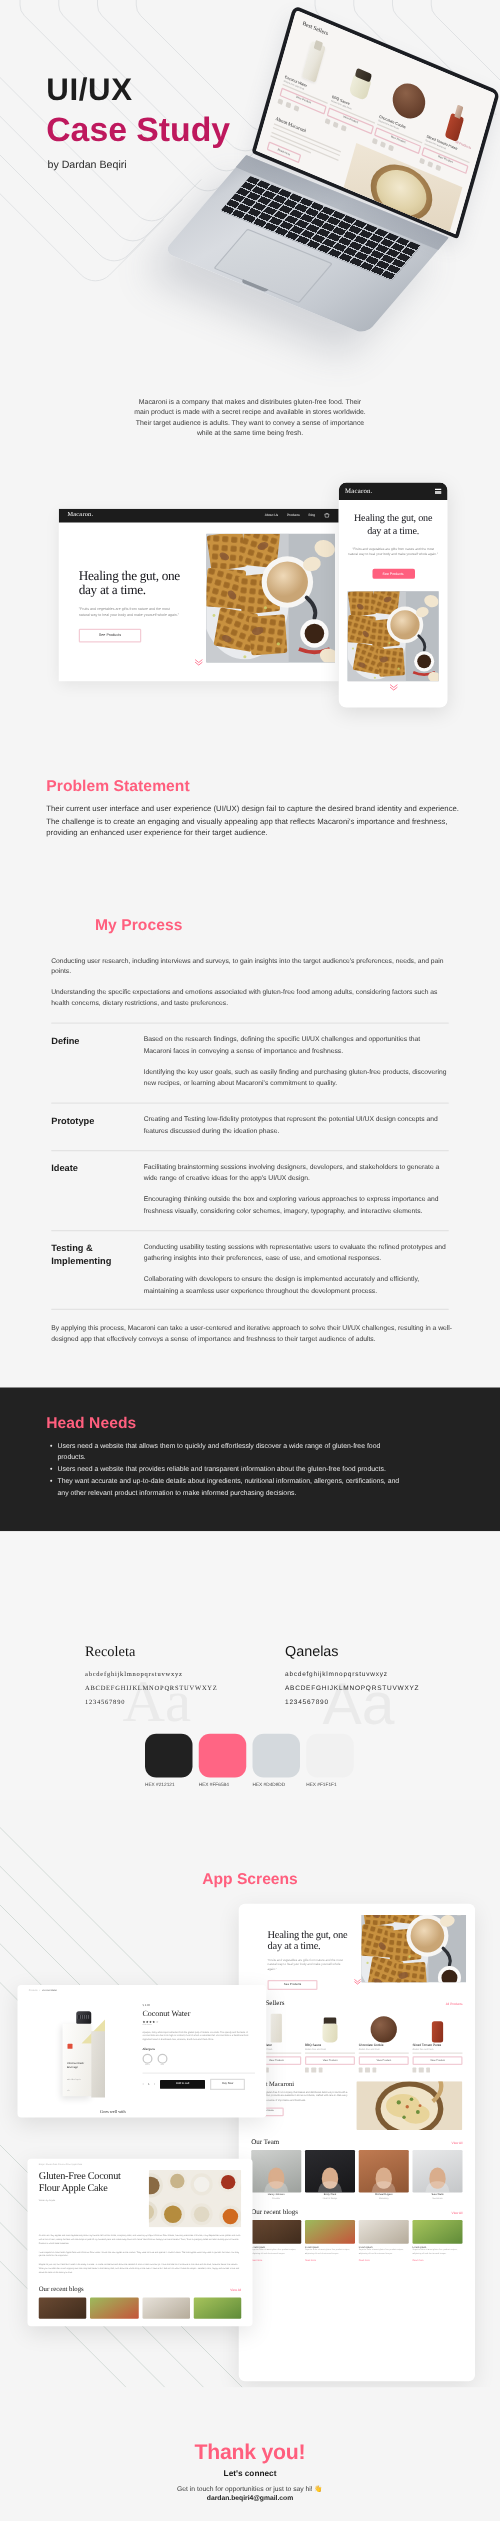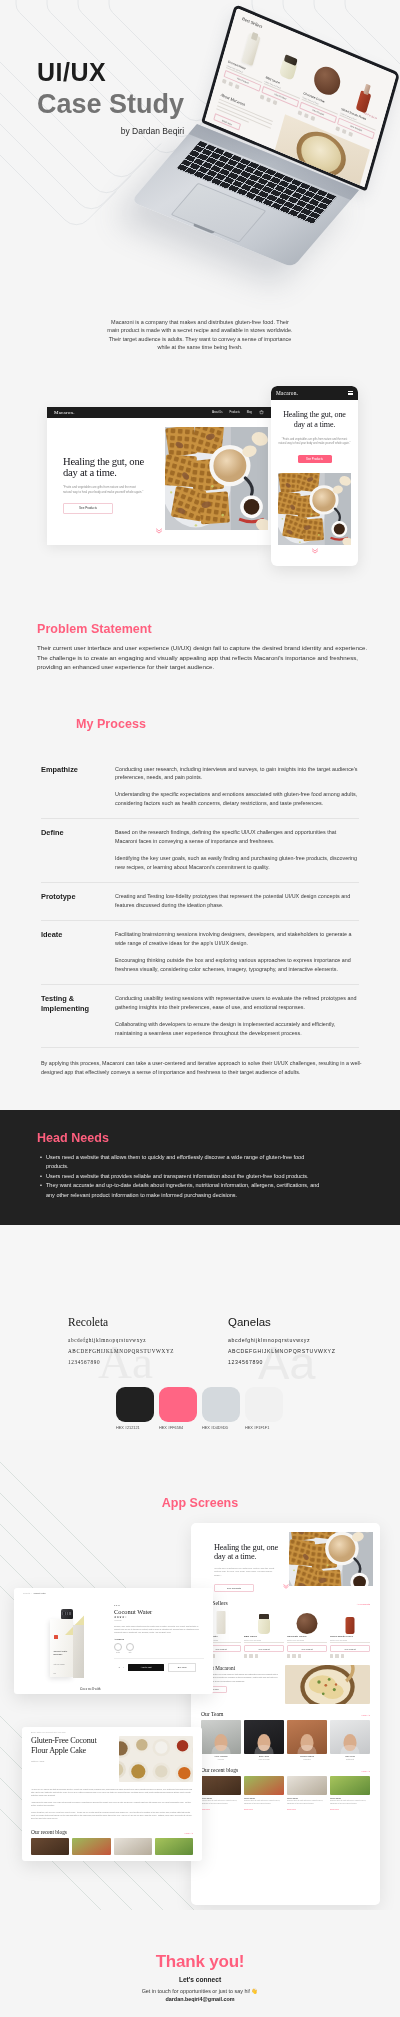--- a/index.html
+++ b/index.html
@@ -5,22 +5,22 @@
   html,body{margin:0;padding:0;}
   body{width:400px;height:2017px;background:#f5f5f5;font-family:"Liberation Sans",sans-serif;overflow:hidden;position:relative;}
   .page{position:relative;width:400px;height:2017px;overflow:hidden;background:#f5f5f5;}
   .sec{position:absolute;left:0;width:400px;overflow:hidden;}
 
   
   #hero{top:0;height:310px;background:#f5f5f5;}
   .bglines{position:absolute;inset:0;overflow:hidden;pointer-events:none;}
   .hero-title{position:absolute;left:37px;top:60px;}
   .t-uiux{font-size:25px;font-weight:700;color:#1d1d1d;letter-spacing:0.5px;line-height:1;margin:0;}
-  .t-case{font-size:27px;font-weight:700;color:#737373;letter-spacing:0px;line-height:1;margin:6px 0 0 0;}
-  .t-by{font-size:8.5px;font-weight:400;color:#2b2b2b;margin:8px 0 0 1px;text-align:right;}
+  .t-case{font-size:27px;font-weight:700;color:#be185d;letter-spacing:0px;line-height:1;margin:6px 0 0 0;}
+  .t-by{font-size:8.5px;font-weight:400;color:#2b2b2b;margin:8px 0 0 1px;}
 
   
   .laptop{position:absolute;left:0;top:0;width:400px;height:310px;}
   .lt-base{position:absolute;left:0;top:0;width:175px;height:102px;
     background:linear-gradient(112deg,#b8bdc5 0%,#cdd1d7 10%,#d9dce1 30%,#d2d6dc 55%,#c3c8cf 78%,#b0b6be 100%);
     border-radius:1px 1px 8px 8px;
     transform-origin:0 0;transform:matrix(0.9261,0.3773,-0.6500,0.7600,197,124);
     box-shadow:0 24px 30px rgba(90,100,120,.22);}
   .lt-base:before{content:"";position:absolute;left:0;top:0;right:0;height:13px;background:linear-gradient(112deg,#a7adb6,#b8bec6 50%,#aab0b9);border-radius:1px 1px 0 0;}
   .lt-kb{position:absolute;left:14px;top:15px;width:148px;height:37px;border-radius:1.5px;
@@ -93,21 +93,21 @@
   .mscroll{position:absolute;left:50%;transform:translateX(-50%);bottom:8px;}
 
   
   #problem{top:610px;height:100px;background:#f5f5f5;}
   .sec-title{font-size:12.5px;font-weight:700;color:#ff5f7e;letter-spacing:.05px;}
   #problem .sec-title{position:absolute;left:37px;top:12px;}
   .body-p{position:absolute;left:37px;top:33px;width:331px;font-size:6.2px;line-height:1.55;color:#333;}
 
   
   #process{top:710px;height:400px;background:#f5f5f5;}
-  #process .sec-title{position:absolute;left:37px;top:7px;padding-left:39px;}
+  #process .sec-title{position:absolute;left:37px;top:23px;padding-left:39px;}
   .proc-list{position:absolute;left:41px;top:45px;width:318px;}
   .prow{display:flex;border-bottom:1px solid #e3e3e3;padding:9.5px 0 9.5px 0;}
   .prow:last-child{border-bottom:1px solid #e3e3e3;}
   .pname{width:74px;flex:0 0 74px;font-size:7.4px;font-weight:700;color:#1b1b1b;line-height:1.4;}
   .ptext{flex:1;}
   .ptext p{margin:0 0 8px 0;font-size:5.4px;line-height:1.66;color:#3a3a3a;}
   .ptext p:last-child{margin-bottom:0;}
   .proc-close{position:absolute;left:41px;top:349px;width:322px;font-size:5.4px;line-height:1.66;color:#3a3a3a;}
 
   
@@ -501,21 +501,20 @@
 
   <section class="sec" id="problem">
     <div class="sec-title">Problem Statement</div>
     <div class="body-p">Their current user interface and user experience (UI/UX) design fail to capture the desired brand identity and experience. The challenge is to create an engaging and visually appealing app that reflects Macaroni's importance and freshness, providing an enhanced user experience for their target audience.</div>
   </section>
 
   <section class="sec" id="process">
     <div class="sec-title">My Process</div>
     <div class="proc-list">
       <div class="prow">
-        <div class="pname">Empathize</div>
         <div class="ptext">
           <p>Conducting user research, including interviews and surveys, to gain insights into the target audience's preferences, needs, and pain points.</p>
           <p>Understanding the specific expectations and emotions associated with gluten-free food among adults, considering factors such as health concerns, dietary restrictions, and taste preferences.</p>
         </div>
       </div>
       <div class="prow">
         <div class="pname">Define</div>
         <div class="ptext">
           <p>Based on the research findings, defining the specific UI/UX challenges and opportunities that Macaroni faces in conveying a sense of importance and freshness.</p>
           <p>Identifying the key user goals, such as easily finding and purchasing gluten-free products, discovering new recipes, or learning about Macaroni's commitment to quality.</p>

